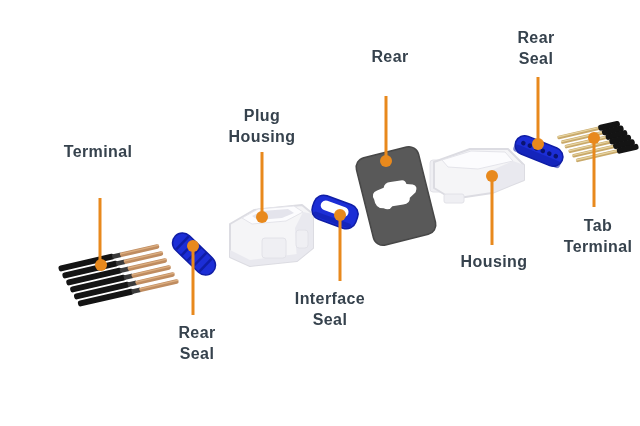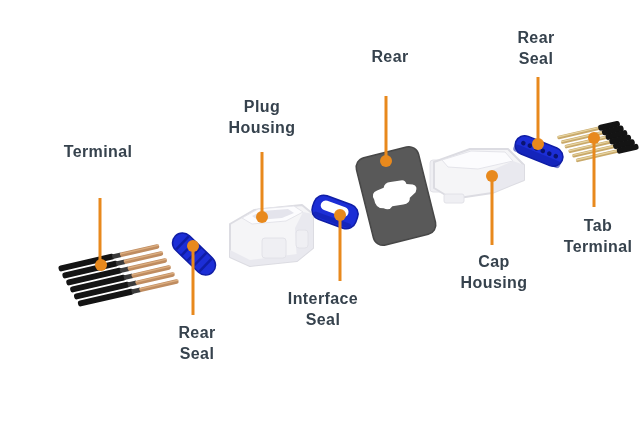--- a/index.html
+++ b/index.html
@@ -195,36 +195,35 @@
 
   <div class="label" style="left:18px;top:141px;width:160px">
     <span>Terminal</span>
   </div>
 
   <div class="label" style="left:137px;top:322px;width:120px">
     <span>Rear</span>
     <span>Seal</span>
   </div>
 
-  <div class="label" style="left:192px;top:96px;width:140px">
+  <div class="label" style="left:192px;top:105px;width:140px">
     <span>Plug</span>
     <span>Housing</span>
   </div>
 
-  <div class="label" style="left:253px;top:288px;width:140px">
+  <div class="label" style="left:260px;top:288px;width:140px">
     <span>Interface</span>
     <span>Seal</span>
   </div>
 
   <div class="label" style="left:320px;top:46px;width:140px">
     <span>Rear</span>
   </div>
 
   <div class="label" style="left:424px;top:251px;width:140px">
-    <span>Cap</span>
     <span>Housing</span>
   </div>
 
   <div class="label" style="left:476px;top:27px;width:120px">
     <span>Rear</span>
     <span>Seal</span>
   </div>
 
   <div class="label" style="left:538px;top:215px;width:120px">
     <span>Tab</span>

